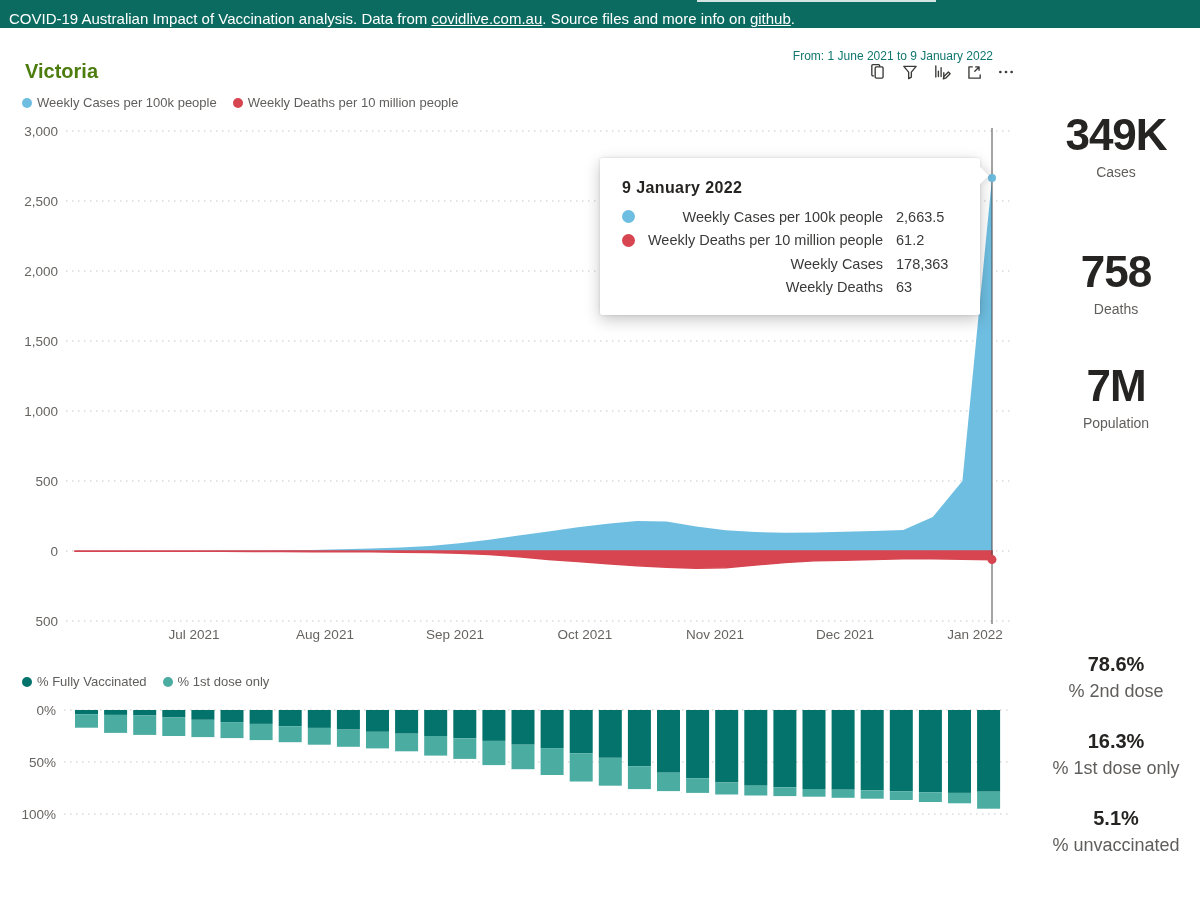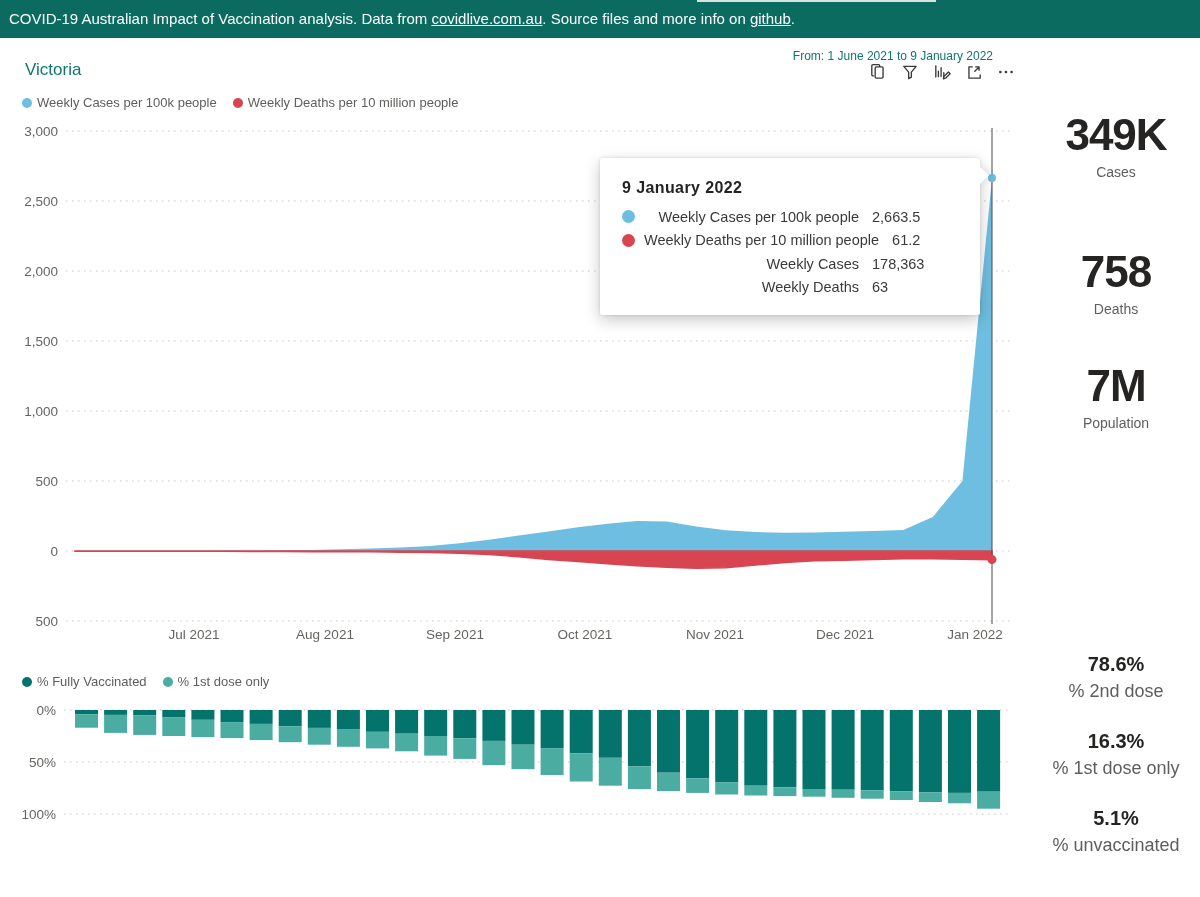--- a/index.html
+++ b/index.html
@@ -1,44 +1,44 @@
 <!DOCTYPE html>
 <html><head>
 <meta charset="utf-8">
 <style>
   html,body{margin:0;padding:0}
   body{
     width:1200px;height:897px;position:relative;overflow:hidden;
     background:#ffffff;font-family:"Liberation Sans",sans-serif;color:#252423;
   }
   .topbar{
-    position:absolute;top:0;left:0;width:1200px;height:38px;background:#0C6B60;
+    position:absolute;top:0;left:0;width:1200px;height:28px;background:#0C6B60;
     color:#fff;font-size:15px;line-height:38px;padding-left:9px;box-sizing:border-box;white-space:nowrap;
   }
   .topbar a{color:#fff;text-decoration:underline;cursor:pointer}
   .top-edge{position:absolute;top:0;left:697px;width:239px;height:2px;background:rgba(255,255,255,.82)}
-  .page-title{position:absolute;top:60px;left:25px;font-size:17px;font-weight:normal;color:#0f766e}
+  .page-title{position:absolute;top:60px;left:25px;font-size:20px;font-weight:bold;color:#4d7c0f}
   .date-range{position:absolute;top:49px;right:207px;font-size:12px;color:#0f766e}
   .vis-toolbar{position:absolute;top:63px;left:869px;display:flex;gap:14px;align-items:center}
   .vis-toolbar .ic{width:18px;height:18px;cursor:pointer;display:block}
   .vis-toolbar svg{width:18px;height:18px;stroke:#3B3A39;fill:none;stroke-width:1.2;stroke-linejoin:round;stroke-linecap:round}
   .legend{position:absolute;display:flex;gap:16px;font-size:13px;color:#605E5C;align-items:center;white-space:nowrap}
   .legend-main{top:95px;left:22px}
   .legend-vax{top:674px;left:22px}
   .legend-item{display:flex;align-items:center}
   .ldot{width:10px;height:10px;border-radius:50%;display:inline-block;margin-right:5px}
   .area-svg{position:absolute;top:115px;left:0;width:1030px;height:535px}
   .vax-svg{position:absolute;top:700px;left:0;width:1030px;height:130px}
   .grid{stroke:#C9C7C5;stroke-dasharray:1.5 4.5;stroke-width:1;fill:none}
   .axis{font-size:13.5px;fill:#666461;font-family:"Liberation Sans",sans-serif}
   .end{text-anchor:end}.mid{text-anchor:middle}
   .tooltip{
     position:absolute;left:600px;top:158px;width:380px;height:157px;background:#fff;
     box-shadow:0 5px 16px rgba(0,0,0,.22),0 0 3px rgba(0,0,0,.14);border-radius:2px;
-    padding:21px 26px 0 22px;box-sizing:border-box;z-index:6;
+    padding:21px 2px 0 22px;box-sizing:border-box;z-index:6;
   }
   .tt-arrow{position:absolute;right:-6px;top:11px;width:13px;height:13px;background:#fff;transform:rotate(45deg);box-shadow:4px -4px 6px rgba(0,0,0,.06)}
   .tt-title{font-size:16px;font-weight:bold;color:#252423;letter-spacing:.4px;margin-bottom:8px}
   .tt-row{display:grid;grid-template-columns:22px 1fr 82px;align-items:center;height:23.5px;font-size:14.5px;color:#3B3A39}
   .tt-label{text-align:right;padding-right:13px;white-space:nowrap}
   .tt-dot{width:13px;height:13px;border-radius:50%;display:inline-block}
   .kpi{position:absolute;left:1032px;width:168px;text-align:center}
   .kpi-value{font-size:44px;font-weight:700;color:#252423;line-height:1;letter-spacing:-1px}
   .kpi-label{font-size:14px;color:#605E5C;margin-top:7px}
   .kpi-sm .kpi-value{font-size:20px;letter-spacing:0}

